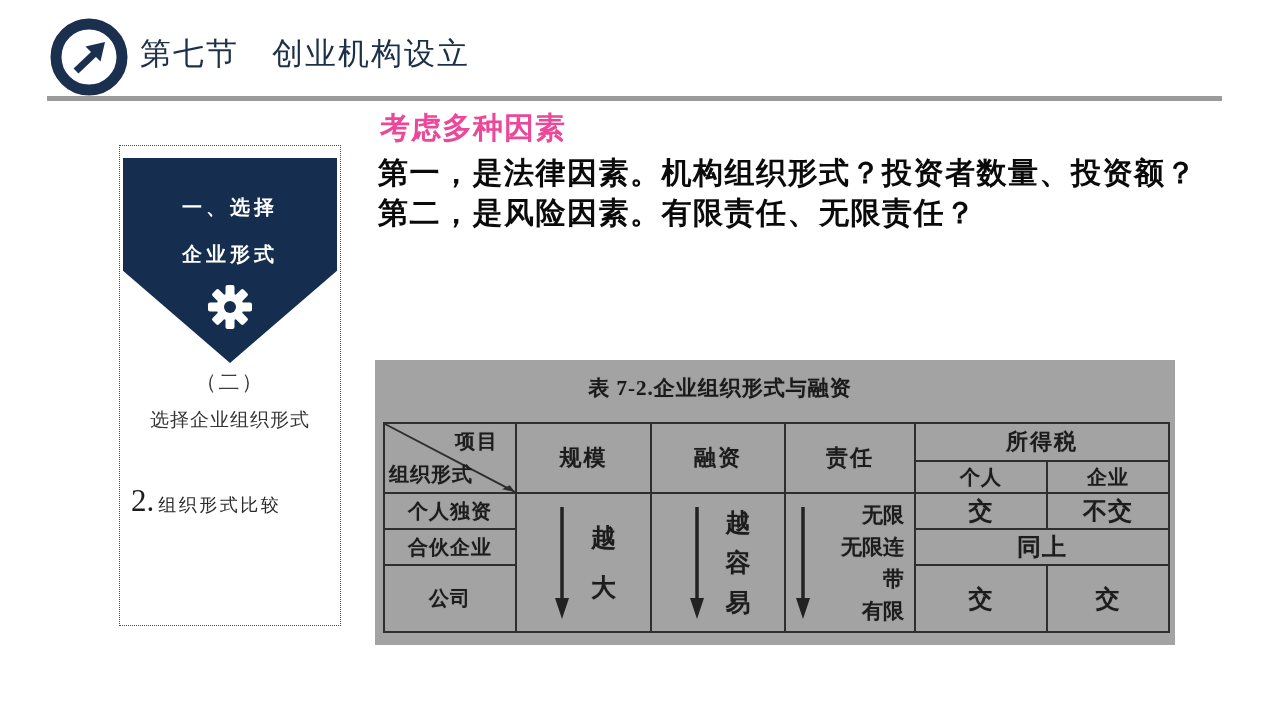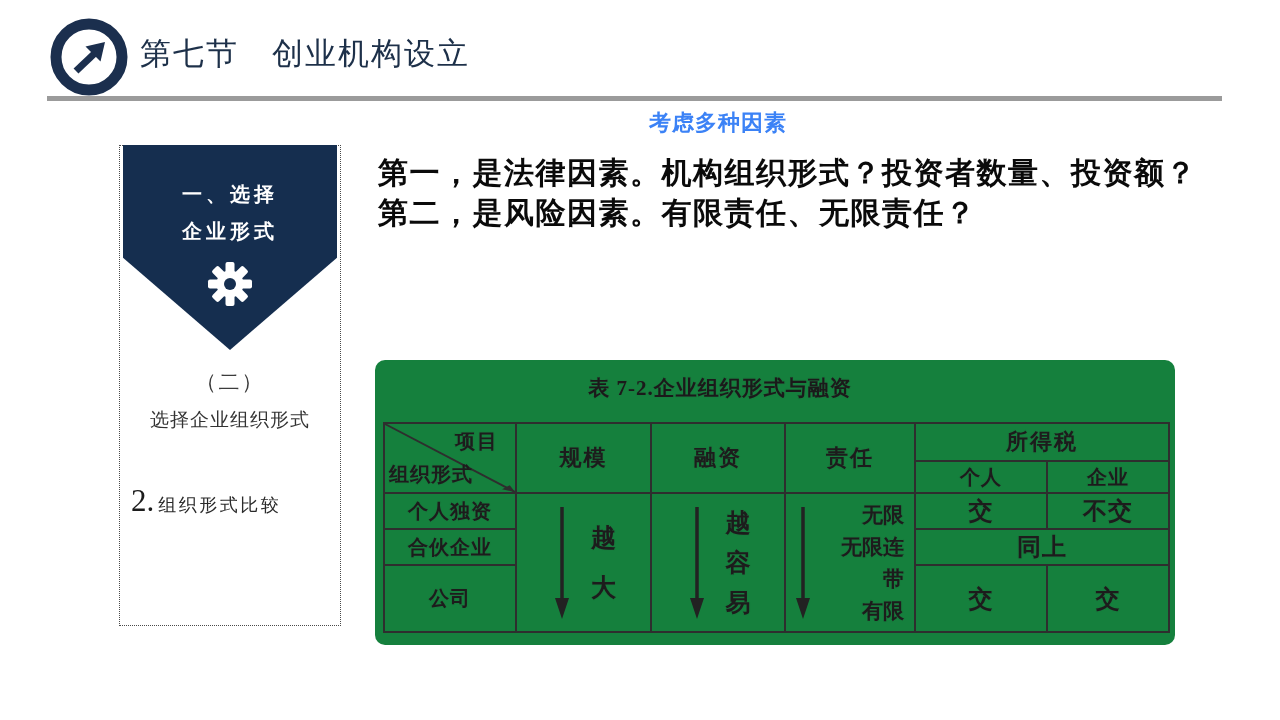--- a/index.html
+++ b/index.html
@@ -19,64 +19,63 @@
     white-space:nowrap;
   }
   .divider{left:47px;top:96px;width:1175px;height:5px;background:#9b9b9b;}
 
   
   .dotted-box{
     left:119px;top:145px;width:222px;height:481px;
     border:1.5px dotted #4a4a4a;box-sizing:border-box;background:#fff;
   }
   .banner{
-    left:123px;top:145px;width:214px;height:205px;
+    left:123px;top:158px;width:214px;height:205px;
     background:#152e4f;
     clip-path:polygon(0 0,100% 0,100% 55%,50% 100%,0 55%);
     display:flex;flex-direction:column;align-items:center;
   }
   .banner-line{
     color:#ffffff;font-family:"Liberation Serif",serif;
     font-weight:bold;font-size:20px;letter-spacing:4px;line-height:27px;
   }
   .banner-line1{margin-top:36px;}
-  .banner-line2{margin-top:10px;}
+  .banner-line2{margin-top:20px;}
   .gear{margin-top:15px;}
 
   .side-section{
     left:119px;top:368px;width:222px;text-align:center;
     font-family:"Liberation Serif",serif;color:#3c3c3c;
   }
   .side-section .l1{font-size:21px;letter-spacing:2px;}
   .side-section .l2{font-size:19px;margin-top:11px;letter-spacing:1px;color:#333;}
 
   .side-item{
     left:131px;top:483px;width:200px;
     font-family:"Liberation Serif",serif;color:#1c1c1c;
     display:flex;align-items:baseline;
   }
   .side-item .num{font-size:31px;}
   .side-item .lbl{font-size:18px;margin-left:4px;letter-spacing:2.5px;color:#2a2a2a;}
 
   
   .main-title{
-    left:380px;top:108px;width:676px;text-align:center;
-    font-size:22px;font-weight:bold;color:#3b82f6;letter-spacing:1px;
+    left:380px;top:108px;width:676px;text-align:left;
+    font-size:30px;font-weight:bold;color:#ec4899;letter-spacing:1px;
   }
   .paragraphs{left:378px;top:153px;width:860px;}
   .para{
     font-size:30px;font-weight:bold;color:#0a0a0a;
     line-height:39.5px;letter-spacing:1.5px;white-space:nowrap;
   }
 
   
   .figure{
     left:375px;top:360px;width:800px;height:285px;
-    background:#15803d;
-    border-radius:10px;
+    background:#a3a3a3;
   }
   .figure-caption{
     position:absolute;left:0;top:14px;width:100%;text-align:center;
     transform:translateX(-55px);
     font-family:"Liberation Serif",serif;font-weight:bold;
     font-size:21px;color:#1a1a1a;letter-spacing:1px;
     text-shadow:0 0 1px rgba(70,70,70,.45);
   }
   table.grid{
     position:absolute;left:8px;top:62px;

